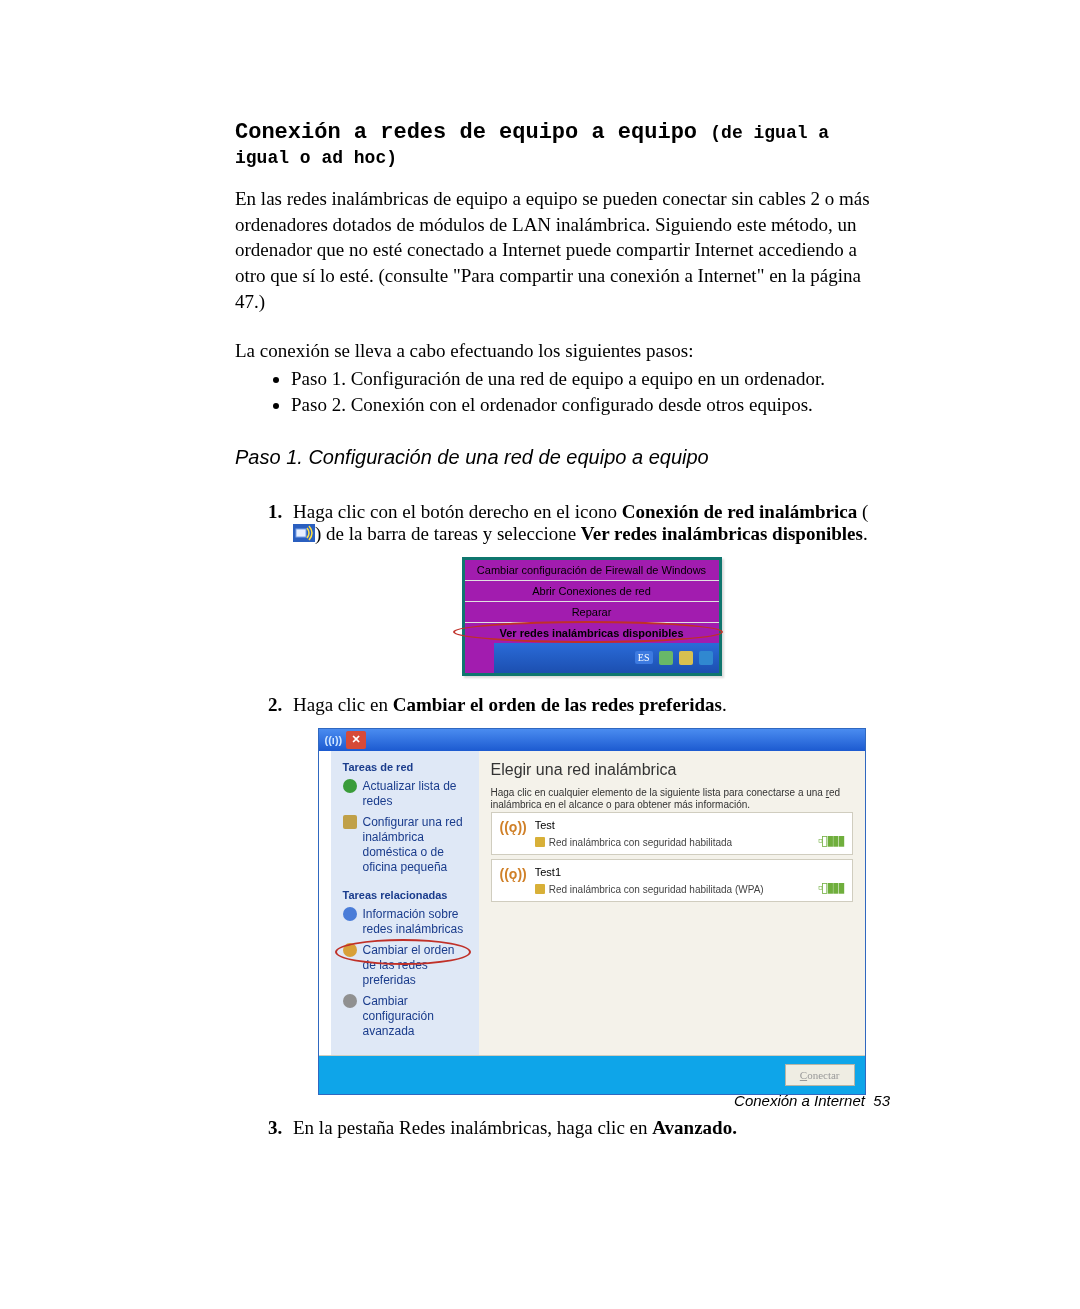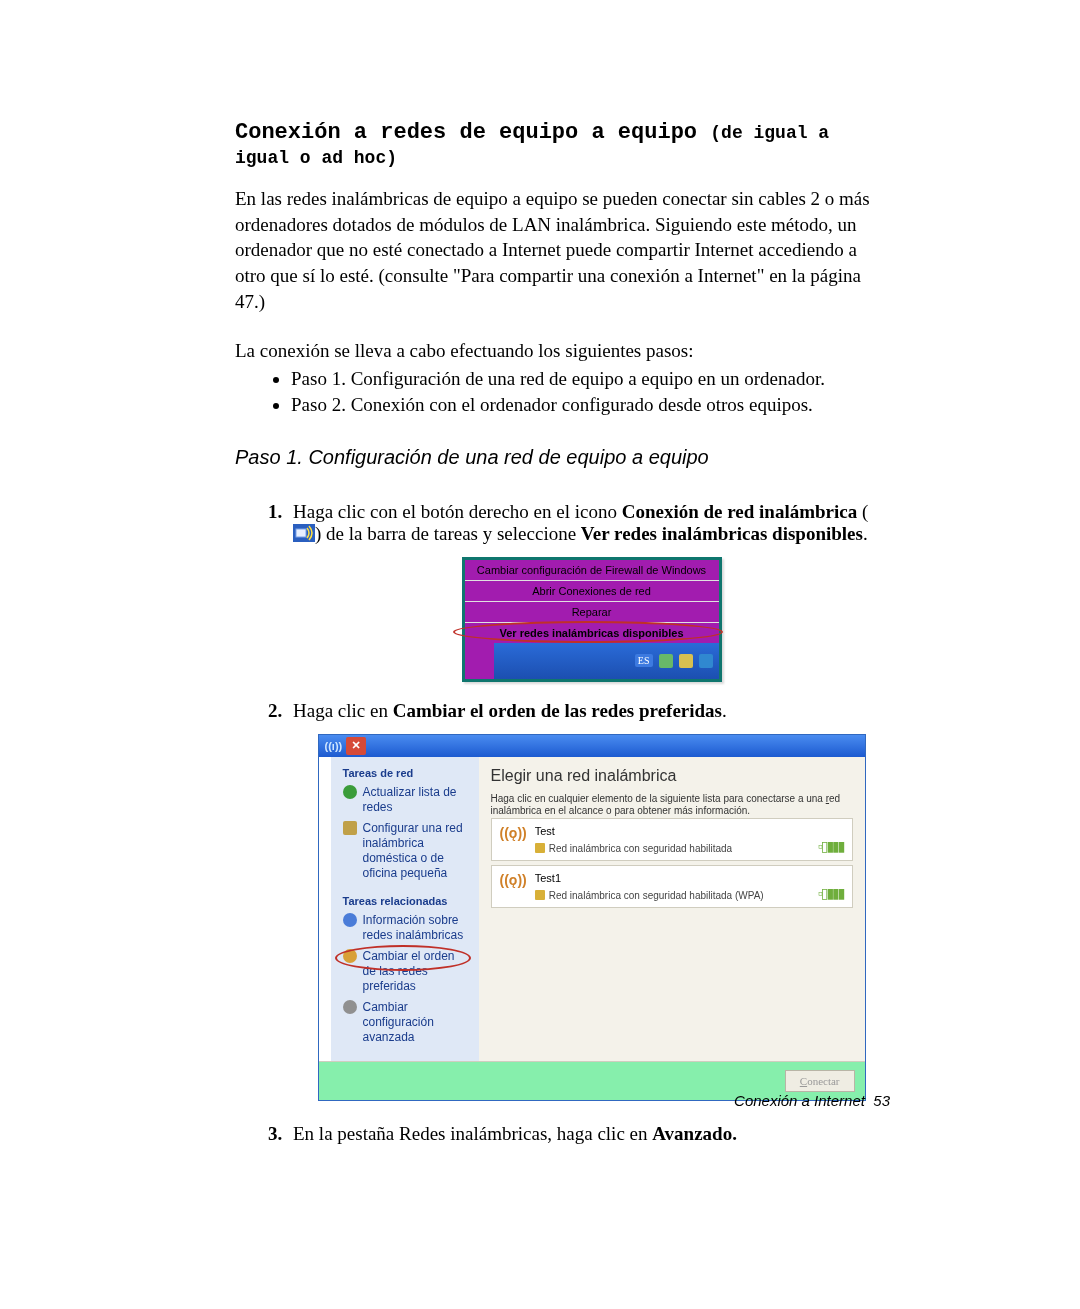--- a/index.html
+++ b/index.html
@@ -17,21 +17,21 @@
   .bold{font-weight:bold;}
   .tray-icon{display:inline-block;vertical-align:middle;}
   .fig{margin:10px auto 18px auto;}
   
   .ctxmenu{width:254px;margin:6px auto 16px auto;font:11px Tahoma,Arial,sans-serif;background:#a21caf;border:3px solid #0f766e;box-shadow:2px 2px 2px rgba(0,0,0,.15);text-align:center;}
   .ctxmenu .mi{padding:4px 8px;border-top:1px solid #e0e0e0;color:#000;white-space:nowrap;}
   .ctxmenu .mi:first-child{border-top:none;}
   .ctxmenu .mi.bold{font-weight:bold;}
   .ctxmenu .circlewrap{position:relative;}
   .ellipse1{position:absolute;left:-12px;top:-2px;width:266px;height:18px;border:2px solid #c03028;border-radius:50%;pointer-events:none;}
-  .taskbar{height:36px;background:linear-gradient(#2a6bd8,#1c4fb0);display:flex;justify-content:flex-end;align-items:center;gap:6px;padding:0 6px;margin-left:29px;}
+  .taskbar{height:30px;background:linear-gradient(#2a6bd8,#1c4fb0);display:flex;justify-content:flex-end;align-items:center;gap:6px;padding:0 6px;margin-left:29px;}
   .taskbar .lang{background:#3d7ae0;color:#fff;font:10px Tahoma;padding:1px 3px;border-radius:2px;}
   .taskbar .ticon{width:14px;height:14px;background:#68b868;border-radius:2px;}
   .taskbar .ticon.b{background:#d8c050;}
   .taskbar .ticon.c{background:#3088d0;}
   
   .dlg{width:546px;margin:12px auto 22px auto;font:11px Tahoma,Arial,sans-serif;border:1px solid #3068c0;}
   .dlg .tbar{height:22px;background:linear-gradient(#4a8cf0,#1c5ad0);color:#fff;display:flex;align-items:center;padding-left:6px;font-weight:bold;}
   .dlg .tbar .ttl{flex:1;}
   .dlg .tbar .xbtn{width:20px;height:18px;background:#d64a38;color:#fff;display:flex;align-items:center;justify-content:center;font-weight:bold;margin-right:2px;border-radius:2px;}
   .dlg .row{display:flex;align-items:stretch;padding-left:12px;}
@@ -51,21 +51,21 @@
   .dlg .main h4{margin:0 0 8px 0;font:normal 16px Tahoma,Arial,sans-serif;color:#333;}
   .dlg .main .hint{font-size:10px;color:#333;line-height:1.25;}
   .dlg .main .hint .u{text-decoration:underline;}
   .net{border:1px solid #d0cdbf;background:#fff;display:flex;padding:6px 8px;margin-bottom:4px;align-items:flex-start;gap:8px;}
   .net .ant{color:#d08028;font-size:14px;font-weight:bold;}
   .net .nbody{flex:1;}
   .net .nname{font-size:11px;color:#000;}
   .net .ndesc{font-size:10px;color:#444;margin-top:6px;display:flex;align-items:center;gap:4px;}
   .net .lock{display:inline-block;width:10px;height:10px;background:#d8b038;border-radius:1px;}
   .net .sig{align-self:flex-end;font-size:14px;color:#6fae3c;letter-spacing:-2px;}
-  .dlg .foot{height:38px;background:#86efac;border-top:1px solid #d0cdbf;display:flex;justify-content:flex-end;align-items:center;padding-right:10px;}
+  .dlg .foot{height:38px;background:#0ea5e9;border-top:1px solid #d0cdbf;display:flex;justify-content:flex-end;align-items:center;padding-right:10px;}
   .dlg .foot .cbtn{border:1px solid #b8b5a6;background:#efede3;color:#999;font:11px Tahoma;padding:4px 14px;}
   .footer{position:absolute;bottom:200px;right:190px;font:italic 15px Arial,Helvetica,sans-serif;}
 </style>
 </head>
 <body>
 
 <div class="page">
   <h2>
     <span>Conexión a redes de equipo a equipo </span><span class="sub">(de igual a igual o ad hoc)</span>
   </h2>

